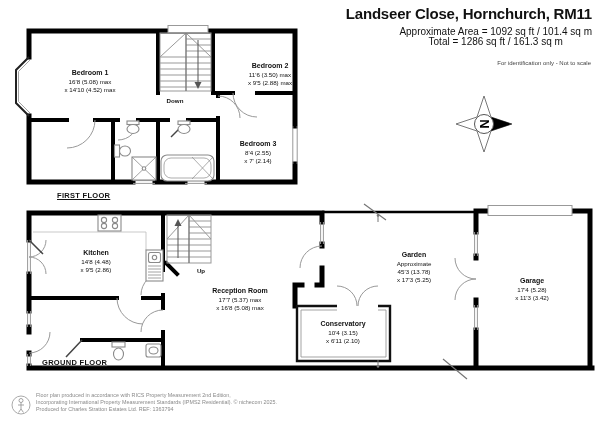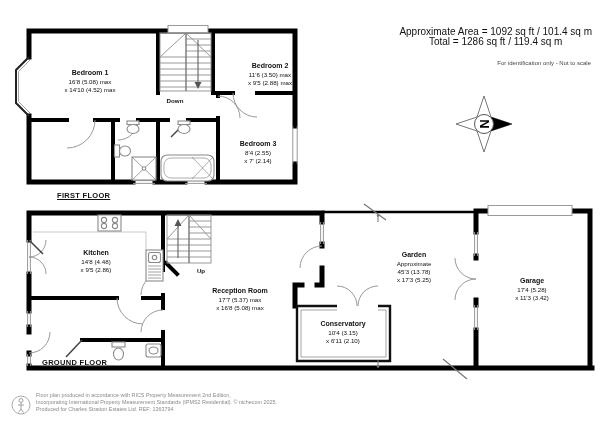--- a/index.html
+++ b/index.html
@@ -157,23 +157,26 @@
     </g>
 
     <g>
       <path d="M484,96 L491,117 L512,124 L491,131 L484,152 L477,131 L456,124 L477,117 Z" fill="#fff" stroke="#555" stroke-width="0.8"></path>
       <polygon points="512,124 491,117 491,131" fill="#000"></polygon>
       <circle cx="484" cy="124" r="9.5" fill="#fff" stroke="#555" stroke-width="1"></circle>
       <text x="484" y="124" transform="rotate(90 484 124)" text-anchor="middle" dy="4.5" font-family="Liberation Sans, sans-serif" font-size="13" font-weight="bold" fill="#000">N</text>
     </g>
   </svg>
 
+  <div class="hdr">
+    <div class="title">Landseer Close, Hornchurch, RM11</div>
+  </div>
   <div class="areas">
     <div>Approximate Area = 1092 sq ft / 101.4 sq m</div>
-    <div>Total = 1286 sq ft / 119.4 sq m</div>
+    <div>Total = 1286 sq ft / 161.3 sq m</div>
   </div>
   <div class="disclaimer">For identification only - Not to scale</div>
 
   <div class="room-label" style="left:90px;top:69px">
     <div class="rname">Bedroom 1</div>
     <div class="rdim">16'8 (5.08) max</div>
     <div class="rdim">x 14'10 (4.52) max</div>
   </div>
   <div class="room-label" style="left:270px;top:62px">
     <div class="rname">Bedroom 2</div>

